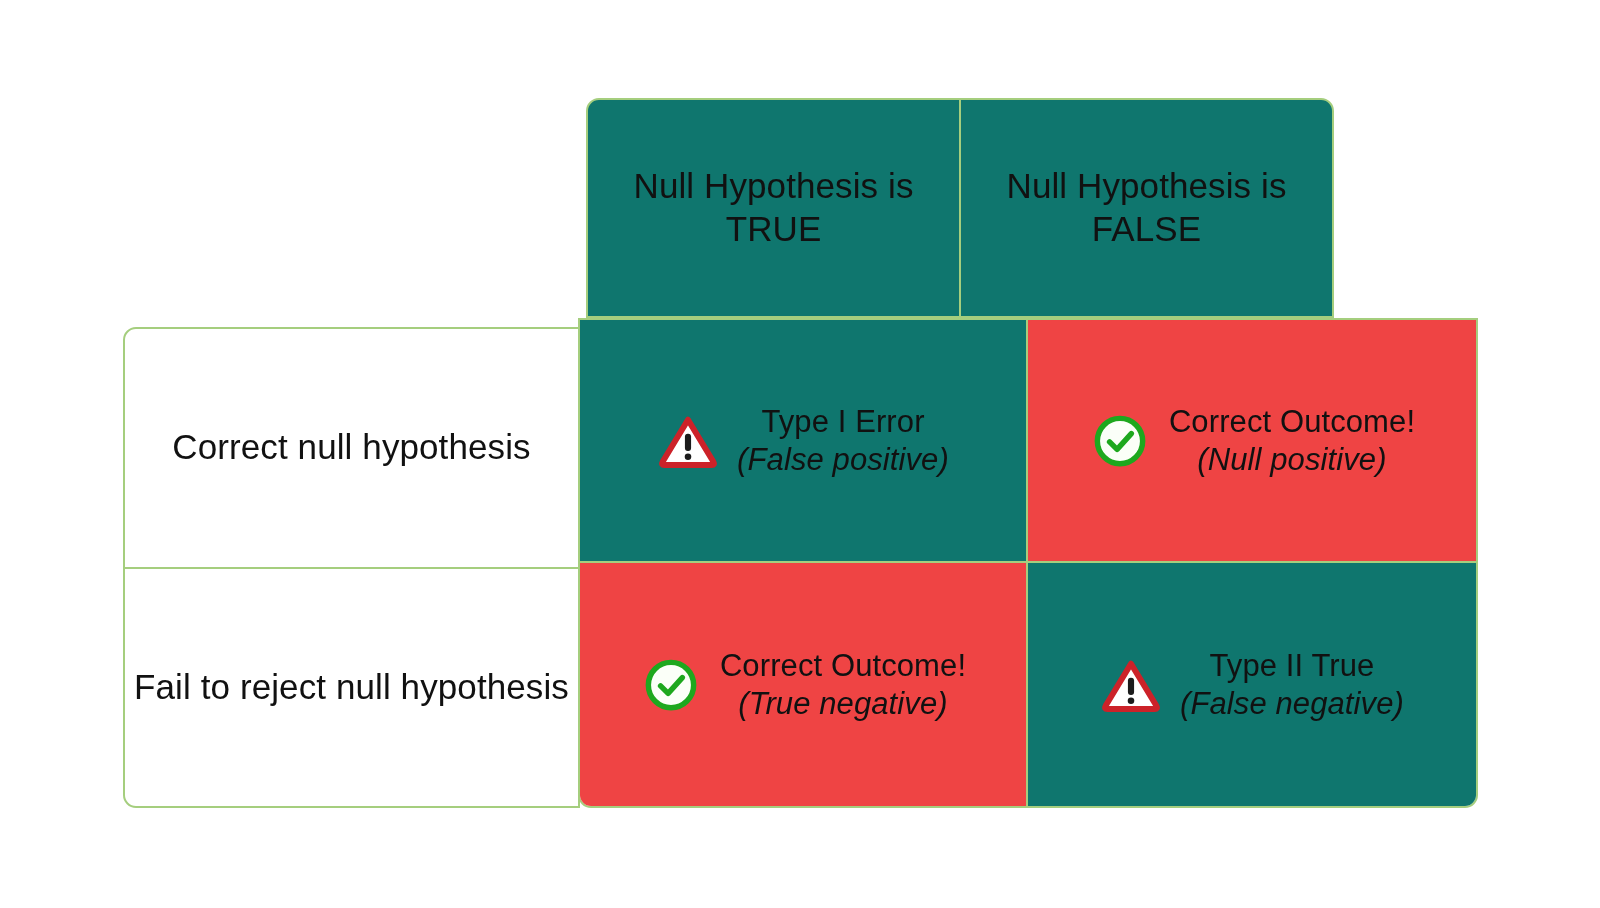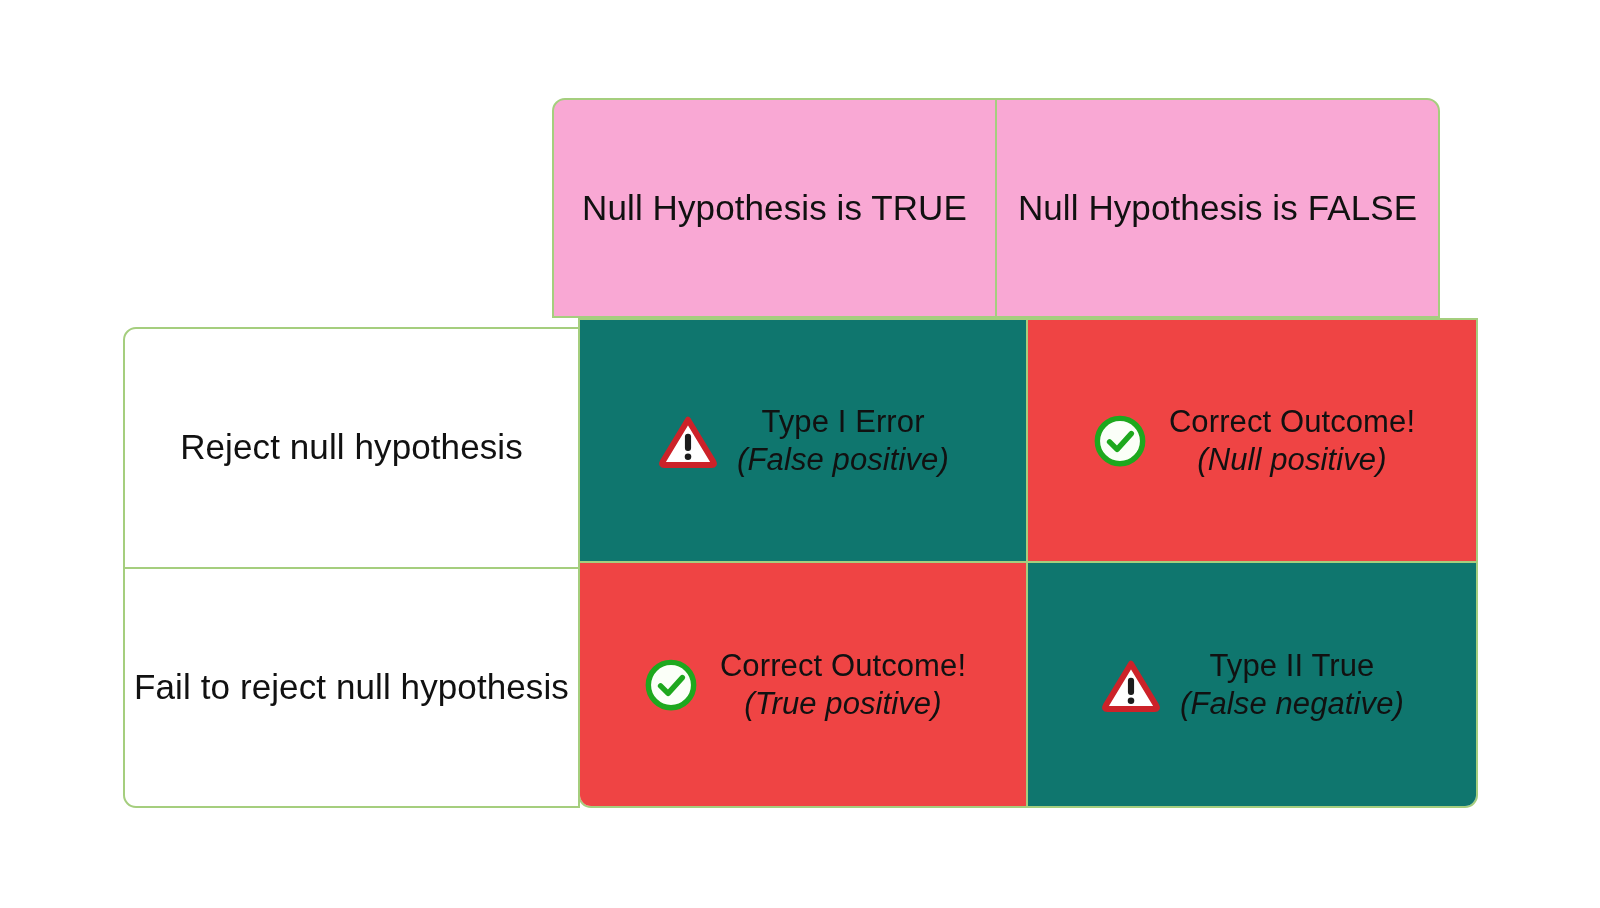--- a/index.html
+++ b/index.html
@@ -29,28 +29,28 @@
   .cell-text {
     text-align: center;
     line-height: 1.22;
     color: #111111;
     letter-spacing: 0.1px;
   }
 
   
   .header-block {
     position: absolute;
-    left: 552px;
+    left: 586px;
     top: 98px;
-    width: 888px;
+    width: 748px;
     height: 220px;
     box-sizing: border-box;
     border: 2.5px solid #a5ce7e;
     border-radius: 13px 13px 0 0;
-    background: #f9a8d4;
+    background: #0f766e;
     display: flex;
   }
   .header-cell {
     flex: 1 1 0;
     display: flex;
     align-items: center;
     justify-content: center;
     box-sizing: border-box;
   }
   .header-cell.col-true {
@@ -162,21 +162,21 @@
         <span class="line2">is FALSE</span>
       </div>
     </div>
 
   </div>
 
   <div class="rowlabel-block">
 
     <div class="rowlabel-cell row-reject">
       <div class="cell-text">
-        <span>Reject null</span>
+        <span>Correct null</span>
         <span class="line2">hypothesis</span>
       </div>
     </div>
 
     <div class="rowlabel-cell row-fail">
       <div class="cell-text">
         <span>Fail to reject null</span>
         <span class="line2">hypothesis</span>
       </div>
     </div>
@@ -214,21 +214,21 @@
 
     <div class="body-cell c-1-0 fill-correct">
       <span class="cell-icon">
         <svg width="58" height="58" viewBox="0 0 64 64" aria-hidden="true">
           <circle cx="32" cy="32" r="25" fill="#fbfff8" stroke="#1ea81e" stroke-width="6"></circle>
           <path d="M20.5 33 L28.8 41.2 L44.5 23.8" fill="none" stroke="#1ea81e" stroke-width="6" stroke-linecap="round" stroke-linejoin="round"></path>
         </svg>
       </span>
       <span class="cell-text">
         <span>Correct Outcome!</span>
-        <span class="line2">(True positive)</span>
+        <span class="line2">(True negative)</span>
       </span>
     </div>
 
     <div class="body-cell c-1-1 fill-warn">
       <span class="cell-icon">
         <svg width="58" height="58" viewBox="0 0 64 64" aria-hidden="true">
           <path d="M32 8.5 L60 55 Q62 58.5 58 58.5 L6 58.5 Q2 58.5 4 55 Z" fill="#ffffff" stroke="#cc2229" stroke-width="6.5" stroke-linejoin="round"></path>
           <rect x="28.6" y="24" width="6.8" height="19" rx="3.2" fill="#1c1c1c"></rect>
           <circle cx="32" cy="49.5" r="3.6" fill="#1c1c1c"></circle>
         </svg>

